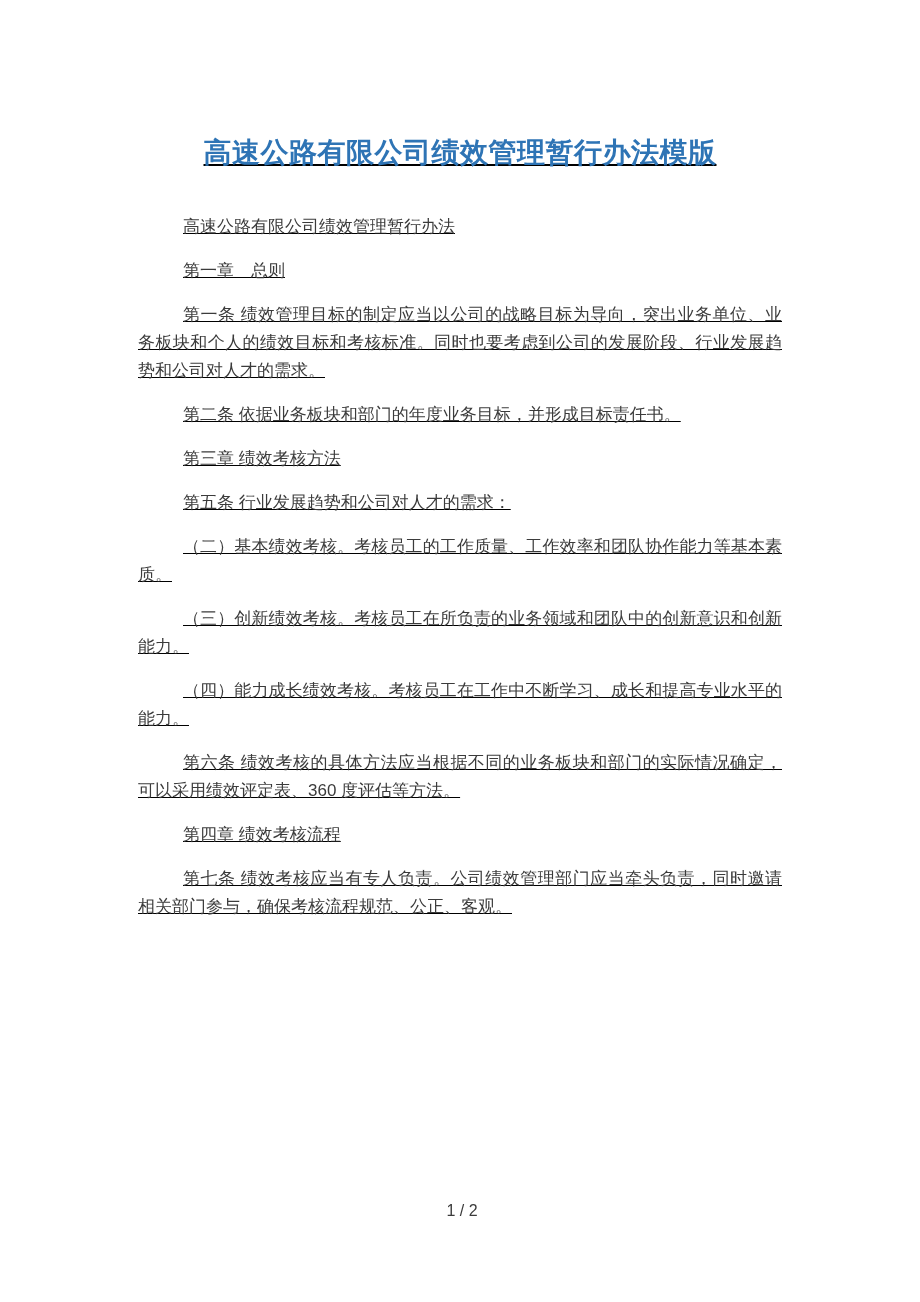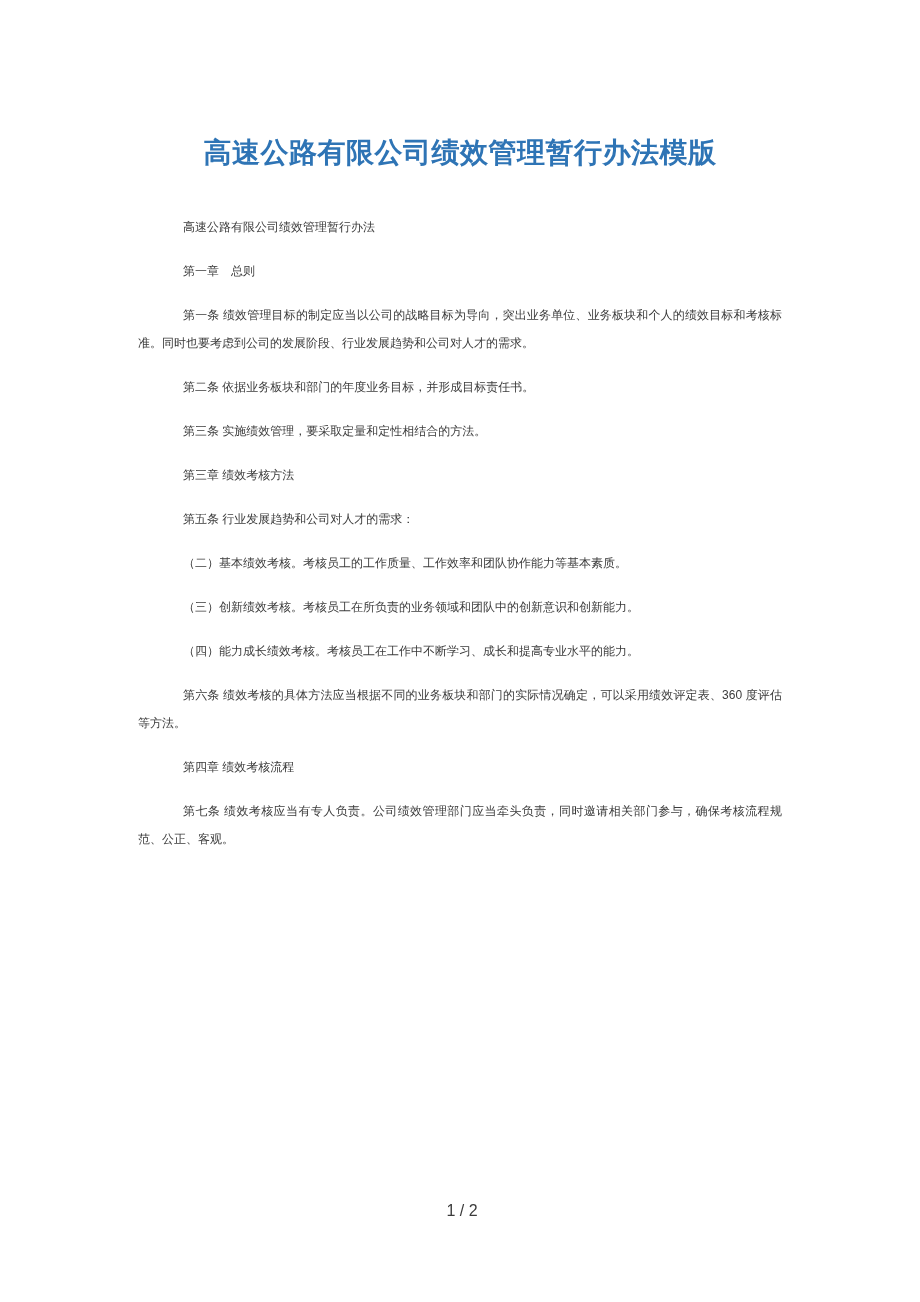--- a/index.html
+++ b/index.html
@@ -7,38 +7,39 @@
     padding: 0;
     background: #ffffff;
   }
   .page {
     position: relative;
     width: 920px;
     height: 1302px;
     background: #ffffff;
     overflow: hidden;
     font-family: "Liberation Sans", sans-serif;
+    text-decoration: underline;
   }
   .doc-title {
     margin: 0;
     padding-top: 135px;
     text-align: center;
     font-size: 28px;
     font-weight: bold;
     line-height: 36px;
     color: #2e74b5;
     letter-spacing: 0.5px;
   }
   .doc-body {
     width: 644px;
     margin: 42px auto 0 auto; 
   }
   .doc-body p {
     margin: 0 0 16px 0;
-    font-size: 12px;
+    font-size: 17px;
     line-height: 28px;
     color: #3b3b3b;
     text-indent: 45px;
     text-align: justify;
     white-space: pre-wrap;
   }
   .page-footer {
     position: absolute;
     left: 4px;
     right: 0;
@@ -54,21 +55,20 @@
 
 <div class="page">
 
   <h1 class="doc-title">高速公路有限公司绩效管理暂行办法模版</h1>
 
   <div class="doc-body">
     <p>高速公路有限公司绩效管理暂行办法</p>
     <p>第一章　总则</p>
     <p>第一条 绩效管理目标的制定应当以公司的战略目标为导向，突出业务单位、业务板块和个人的绩效目标和考核标准。同时也要考虑到公司的发展阶段、行业发展趋势和公司对人才的需求。</p>
     <p>第二条 依据业务板块和部门的年度业务目标，并形成目标责任书。</p>
-    <p>第三条 实施绩效管理，要采取定量和定性相结合的方法。</p>
     <p>第三章 绩效考核方法</p>
     <p>第五条 行业发展趋势和公司对人才的需求：</p>
     <p>（二）基本绩效考核。考核员工的工作质量、工作效率和团队协作能力等基本素质。</p>
     <p>（三）创新绩效考核。考核员工在所负责的业务领域和团队中的创新意识和创新能力。</p>
     <p>（四）能力成长绩效考核。考核员工在工作中不断学习、成长和提高专业水平的能力。</p>
     <p>第六条 绩效考核的具体方法应当根据不同的业务板块和部门的实际情况确定，可以采用绩效评定表、360 度评估等方法。</p>
     <p>第四章 绩效考核流程</p>
     <p>第七条 绩效考核应当有专人负责。公司绩效管理部门应当牵头负责，同时邀请相关部门参与，确保考核流程规范、公正、客观。</p>
   </div>
 

